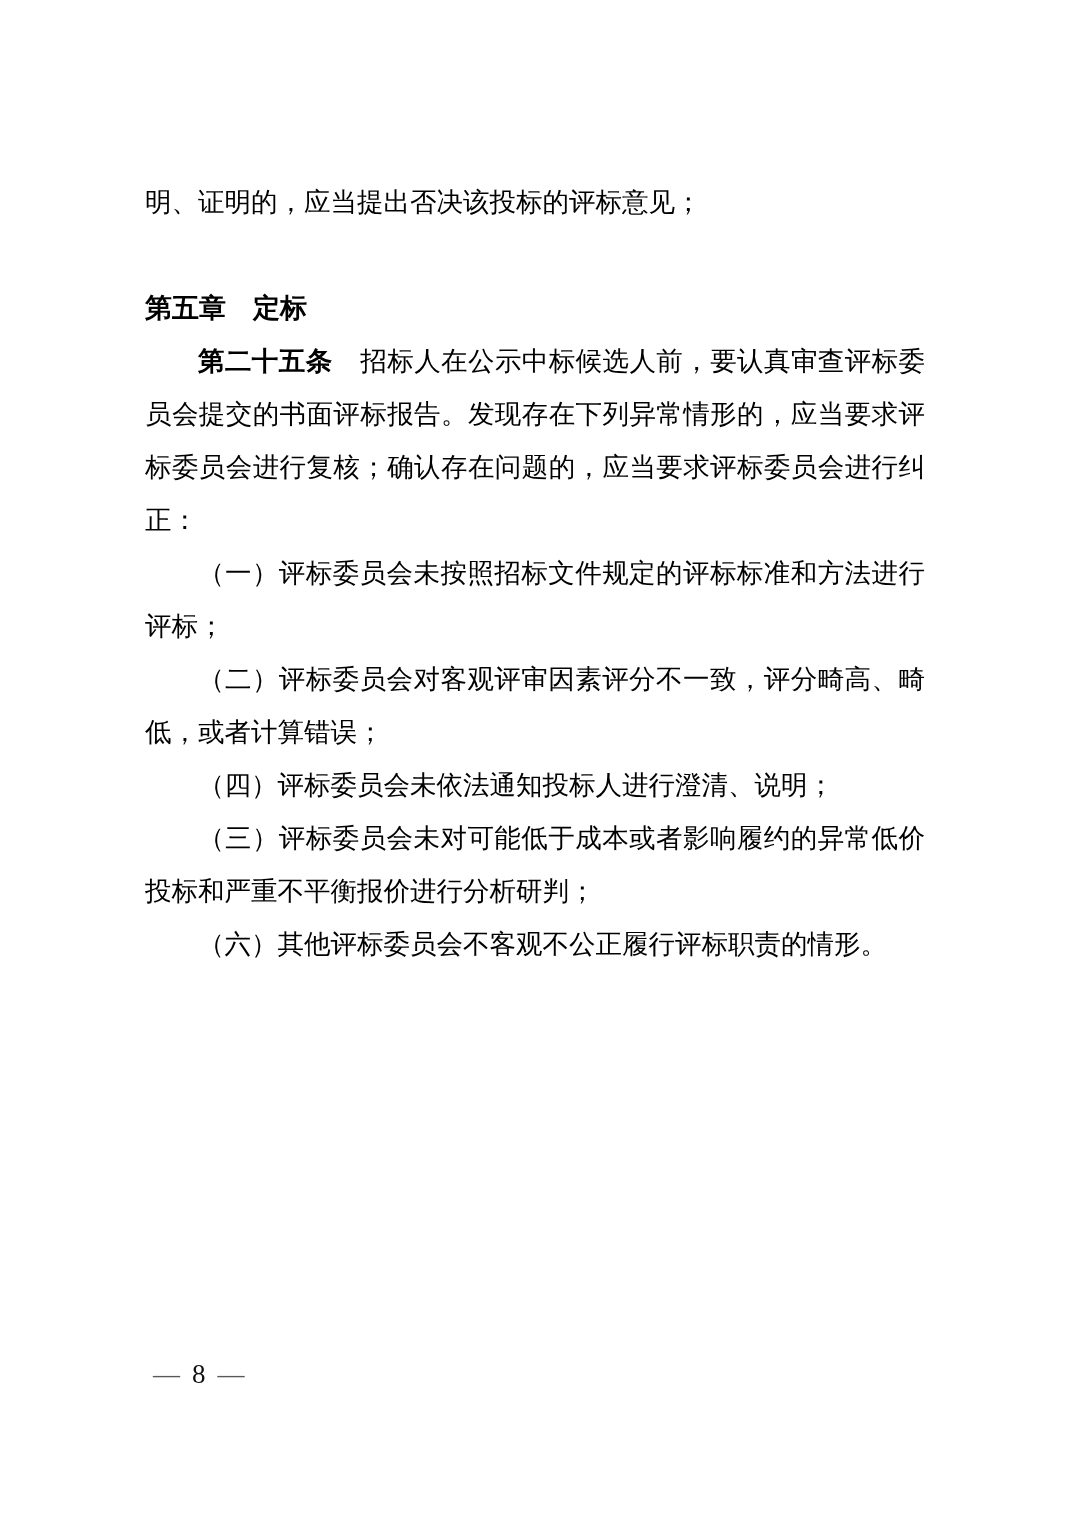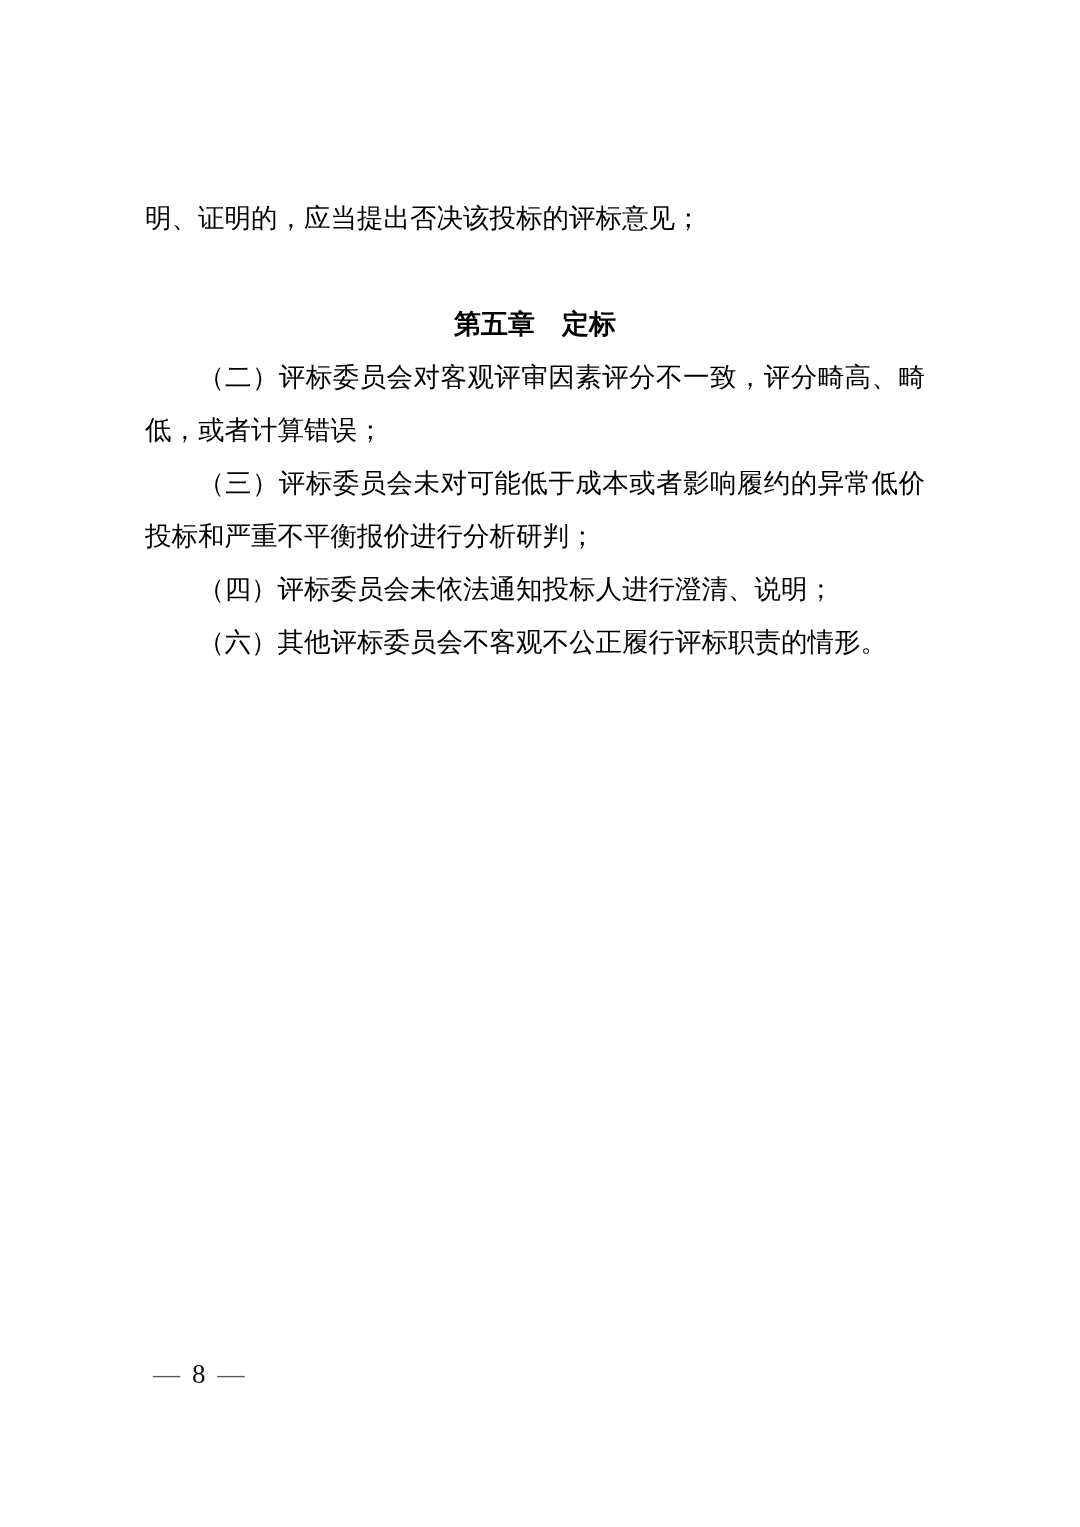--- a/index.html
+++ b/index.html
@@ -12,40 +12,39 @@
     width: 1080px;
     height: 1527px;
     background: #ffffff;
     color: #000000;
     font-family: "Liberation Serif", serif;
     overflow: hidden;
   }
   .content {
     position: absolute;
     left: 145px;
-    top: 192px;
+    top: 176px;
     width: 780px;
     font-size: 26.5px;
     line-height: 53px;
     text-align: justify;
   }
   .para {
     margin: 0;
     padding: 0;
   }
   .indent {
     text-indent: 2em;
   }
   .chapter-heading {
     margin: 53px 0 0 0;
     padding: 0;
     font-size: 27px;
     line-height: 53px;
     font-weight: 700;
-    text-align: center;
     text-indent: 0;
     font-family: "Liberation Sans", sans-serif;
   }
   .article-number {
     font-weight: 700;
     font-family: "Liberation Sans", sans-serif;
     margin-right: 1.05em;
   }
   .page-footer {
     position: absolute;
@@ -68,27 +67,29 @@
 
 <div class="page">
   <div class="content">
 
     <p class="para">明、证明的，应当提出否决该投标的评标意见；</p>
 
 
 
     <h2 class="chapter-heading">第五章　定标</h2>
 
+    <p class="para indent"><span class="article-number">第二十五条</span><span>招标人在公示中标候选人前，要认真审查评标委员会提交的书面评标报告。发现存在下列异常情形的，应当要求评标委员会进行复核；确认存在问题的，应当要求评标委员会进行纠正：</span></p>
 
+    <p class="para indent">（一）评标委员会未按照招标文件规定的评标标准和方法进行评标；</p>
 
     <p class="para indent">（二）评标委员会对客观评审因素评分不一致，评分畸高、畸低，或者计算错误；</p>
 
+    <p class="para indent">（四）评标委员会未依法通知投标人进行澄清、说明；</p>
+
     <p class="para indent">（三）评标委员会未对可能低于成本或者影响履约的异常低价投标和严重不平衡报价进行分析研判；</p>
-
-    <p class="para indent">（四）评标委员会未依法通知投标人进行澄清、说明；</p>
 
 
     <p class="para indent">（六）其他评标委员会不客观不公正履行评标职责的情形。</p>
 
   </div>
 
   <div class="page-footer"><span class="dash">—</span><span class="num">8</span><span class="dash">—</span></div>
 </div>
 
 </body></html>

